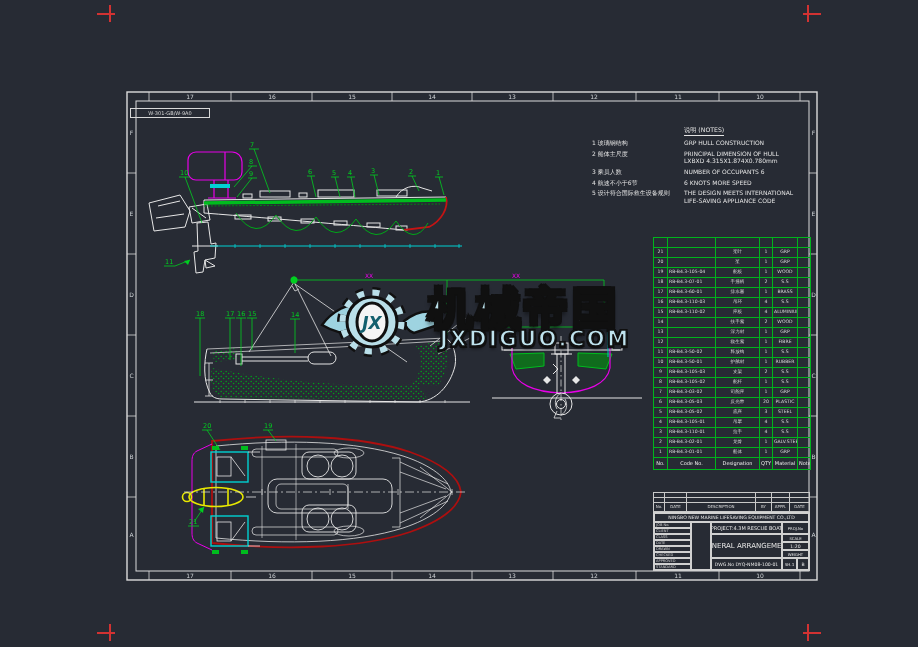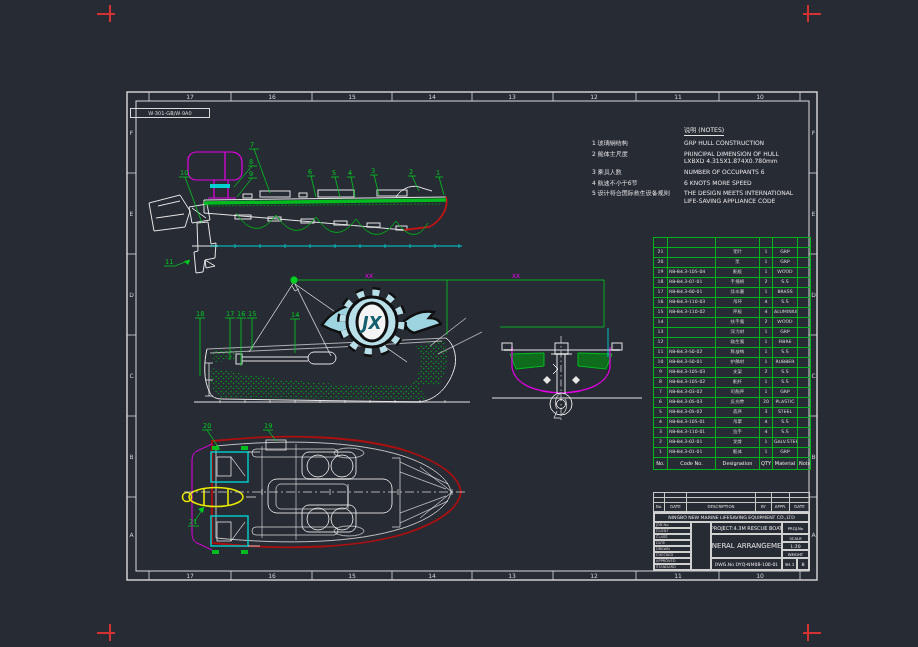--- a/index.html
+++ b/index.html
@@ -619,15 +619,19 @@
         <path d="M84,44 C94,36 104,33 114,35 L109,41 C115,41 119,43 121,47 L94,56 C88,54 85,49 84,44 Z" fill="#9ed3e0" stroke="#101010" stroke-width="2.5"></path>
       </g>
       <g>
         <circle cx="52" cy="45" r="29" fill="none" stroke="#101010" stroke-width="12" stroke-dasharray="7 8.2"></circle>
         <circle cx="52" cy="45" r="29" fill="none" stroke="#b9dfe9" stroke-width="7" stroke-dasharray="7 8.2"></circle>
         <circle cx="52" cy="45" r="25" fill="#b9dfe9" stroke="#101010" stroke-width="3"></circle>
         <ellipse cx="52" cy="45" rx="15" ry="19" fill="#f4f4f4" stroke="#101010" stroke-width="3"></ellipse>
         <text x="52" y="52" text-anchor="middle" font-size="17" font-style="italic" font-weight="bold" fill="#14606e">JX</text>
       </g>
     </svg>
+    <div class="wm-text">
+      <div class="wm-brand">机械帝国</div>
+      <div class="wm-domain">JXDIGUO.COM</div>
+    </div>
   </div>
 
 </div>
 
 </body></html>

